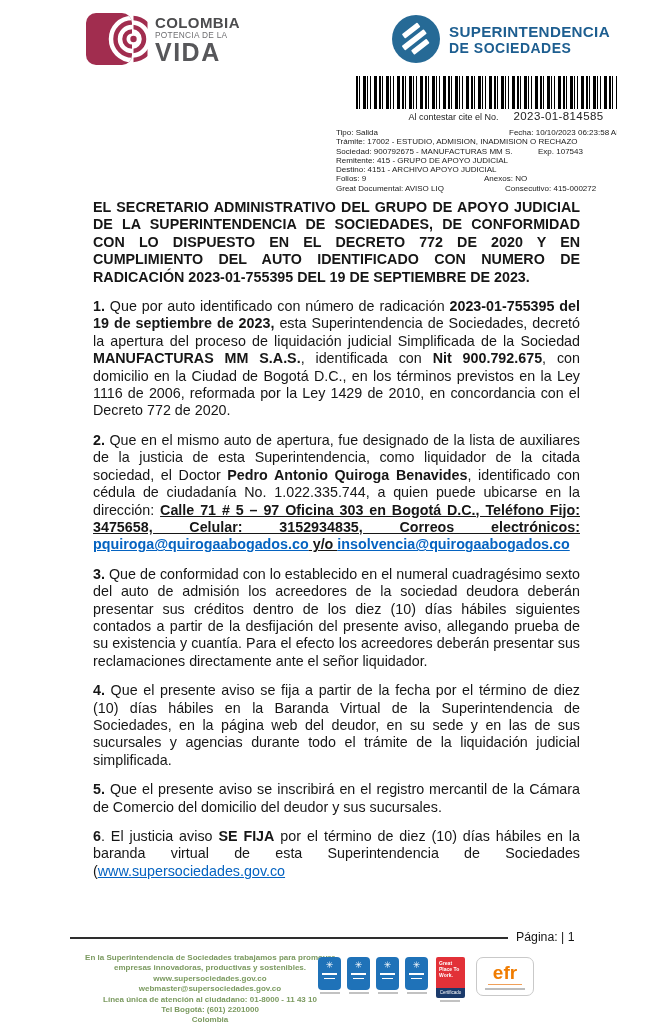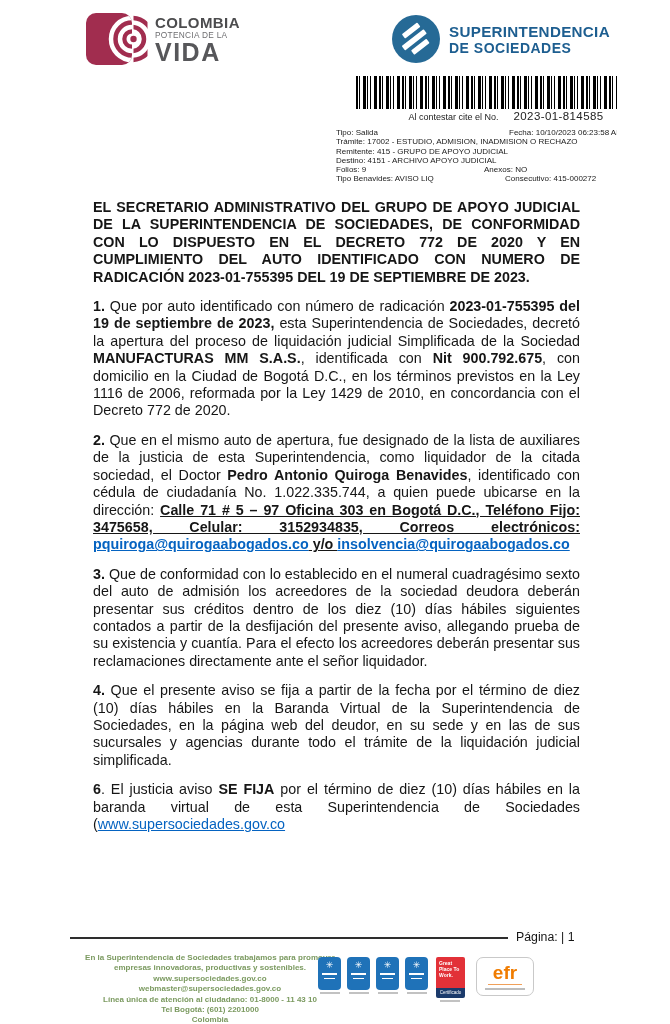--- a/index.html
+++ b/index.html
@@ -132,48 +132,53 @@
 
   <div class="meta">
     <div class="meta-row">
         <span class="mc x0">Tipo: Salida</span>
         <span class="mc x147">Fecha: 10/10/2023 06:23:58 AM</span>
       </div>
     <div class="meta-row">
         <span class="mc x0">Trámite: 17002 - ESTUDIO, ADMISION, INADMISION O RECHAZO</span>
       </div>
     <div class="meta-row">
+        <span class="mc x0">Sociedad: 900792675 - MANUFACTURAS MM S.</span>
+        <span class="mc x202">Exp. 107543</span>
+      </div>
+    <div class="meta-row">
         <span class="mc x0">Remitente: 415 - GRUPO DE APOYO JUDICIAL</span>
       </div>
     <div class="meta-row">
         <span class="mc x0">Destino: 4151 - ARCHIVO APOYO JUDICIAL</span>
       </div>
     <div class="meta-row">
         <span class="mc x0">Folios: 9</span>
         <span class="mc x148">Anexos: NO</span>
       </div>
     <div class="meta-row">
-        <span class="mc x0">Tipo Benavides: AVISO LIQ</span>
+        <span class="mc x0">Great Documental: AVISO LIQ</span>
         <span class="mc x169">Consecutivo: 415-000272</span>
       </div>
   </div>
 
   <main class="body">
 
     <p class="b">EL SECRETARIO ADMINISTRATIVO DEL GRUPO DE APOYO JUDICIAL DE LA SUPERINTENDENCIA DE SOCIEDADES, DE CONFORMIDAD CON LO DISPUESTO EN EL DECRETO 772 DE 2020 Y EN CUMPLIMIENTO DEL AUTO IDENTIFICADO CON NUMERO DE RADICACIÓN 2023-01-755395 DEL 19 DE SEPTIEMBRE DE 2023.</p>
 
 
     <p><span class="b">1.</span><span> Que por auto identificado con número de radicación </span><span class="b">2023-01-755395 del 19 de septiembre de 2023,</span><span> esta Superintendencia de Sociedades, decretó la apertura del proceso de liquidación judicial Simplificada de la Sociedad </span><span class="b">MANUFACTURAS MM S.A.S.</span><span>, identificada con </span><span class="b">Nit 900.792.675</span><span>, con domicilio en la Ciudad de Bogotá D.C., en los términos previstos en la Ley 1116 de 2006, reformada por la Ley 1429 de 2010, en concordancia con el Decreto 772 de 2020.</span></p>
 
     <p><span class="b">2.</span><span> Que en el mismo auto de apertura, fue designado de la lista de auxiliares de la justicia de esta Superintendencia, como liquidador de la citada sociedad, el Doctor </span><span class="b">Pedro Antonio Quiroga Benavides</span><span>, identificado con cédula de ciudadanía No. 1.022.335.744, a quien puede ubicarse en la dirección: </span><span class="bu">Calle 71 # 5 – 97 Oficina 303 en Bogotá D.C., Teléfono Fijo: 3475658, Celular: 3152934835, Correos electrónicos: </span><span class="blu">pquiroga@quirogaabogados.co</span><span class="bu"> y/o </span><span class="blu">insolvencia@quirogaabogados.co</span></p>
 
     <p><span class="b">3.</span><span> Que de conformidad con lo establecido en el numeral cuadragésimo sexto del auto de admisión los acreedores de la sociedad deudora deberán presentar sus créditos dentro de los diez (10) días hábiles siguientes contados a partir de la desfijación del presente aviso, allegando prueba de su existencia y cuantía. Para el efecto los acreedores deberán presentar sus reclamaciones directamente ante el señor liquidador.</span></p>
 
     <p><span class="b">4.</span><span> Que el presente aviso se fija a partir de la fecha por el término de diez (10) días hábiles en la Baranda Virtual de la Superintendencia de Sociedades, en la página web del deudor, en su sede y en las de sus sucursales y agencias durante todo el trámite de la liquidación judicial simplificada.</span></p>
 
+    <p><span class="b">5.</span><span> Que el presente aviso se inscribirá en el registro mercantil de la Cámara de Comercio del domicilio del deudor y sus sucursales.</span></p>
 
     <p><span class="b">6</span><span>. El justicia aviso </span><span class="b">SE FIJA</span><span> por el término de diez (10) días hábiles en la baranda virtual de esta Superintendencia de Sociedades (</span><span class="lu">www.supersociedades.gov.co</span></p>
   </main>
 
   <div class="divider"></div>
   <div class="pagenum">Página: | 1</div>
 
   <div class="footer-text">
     <div>En la Superintendencia de Sociedades trabajamos para promover</div>
     <div>empresas innovadoras, productivas y sostenibles.</div>

